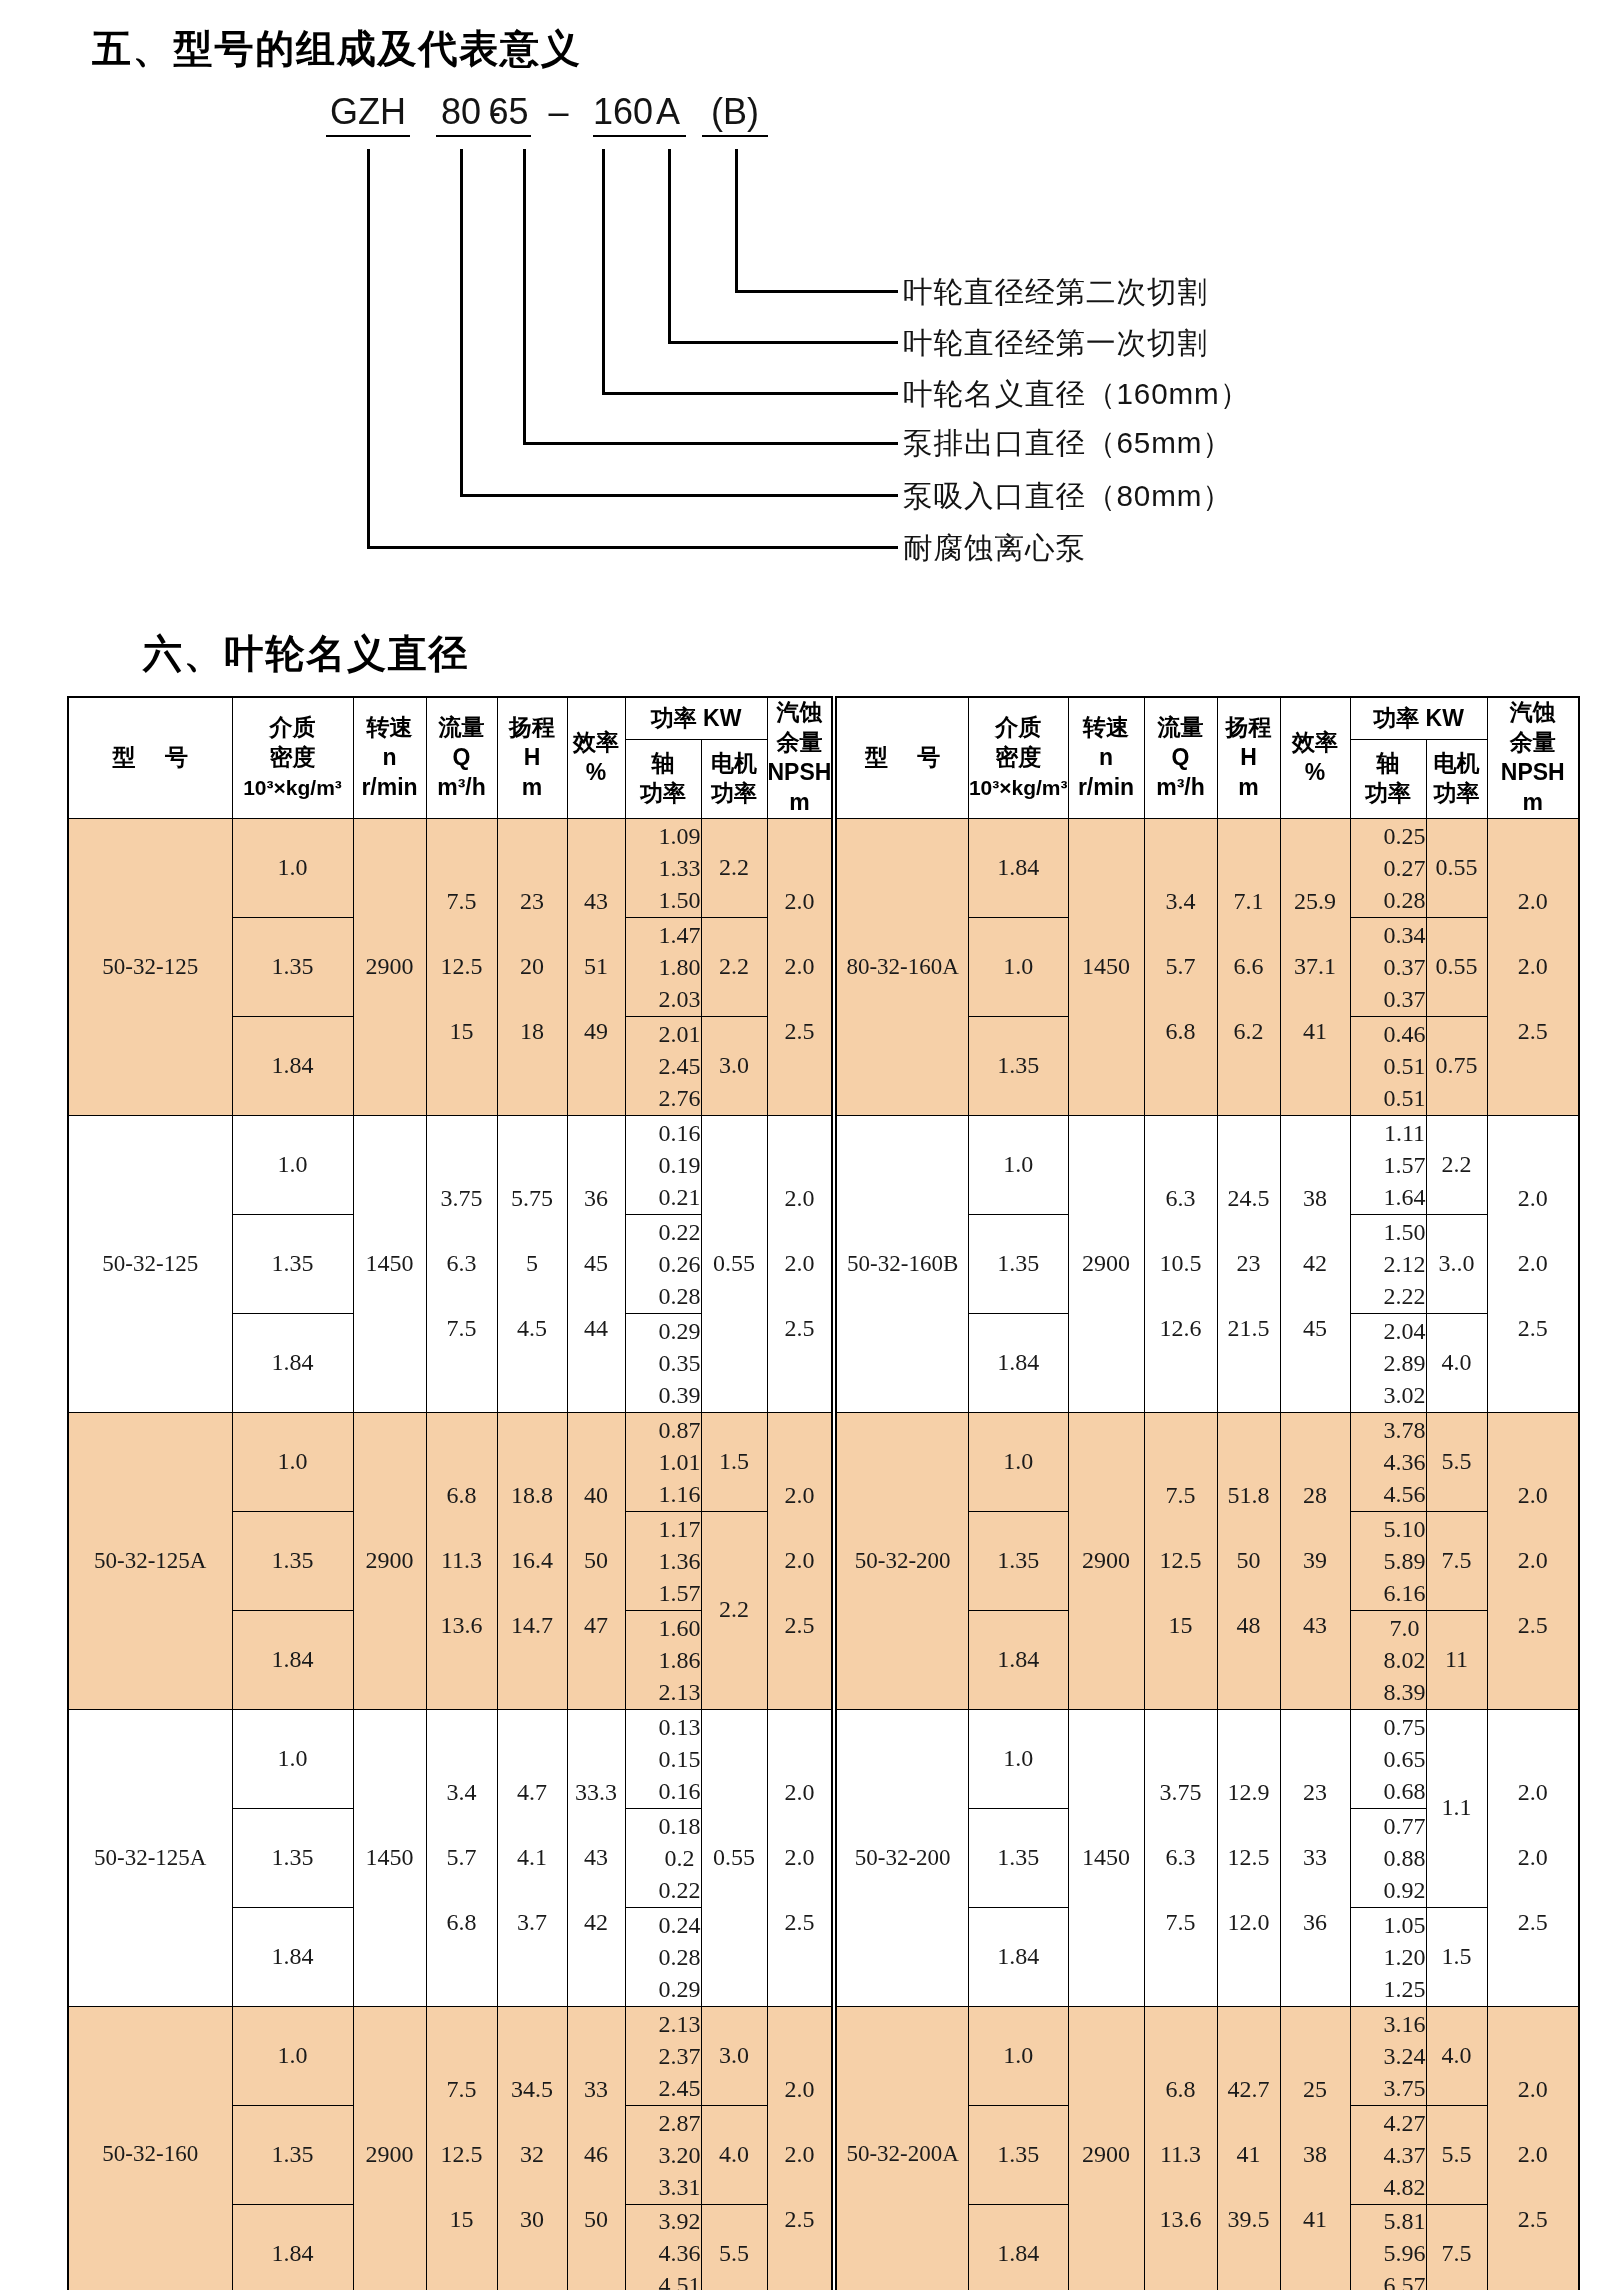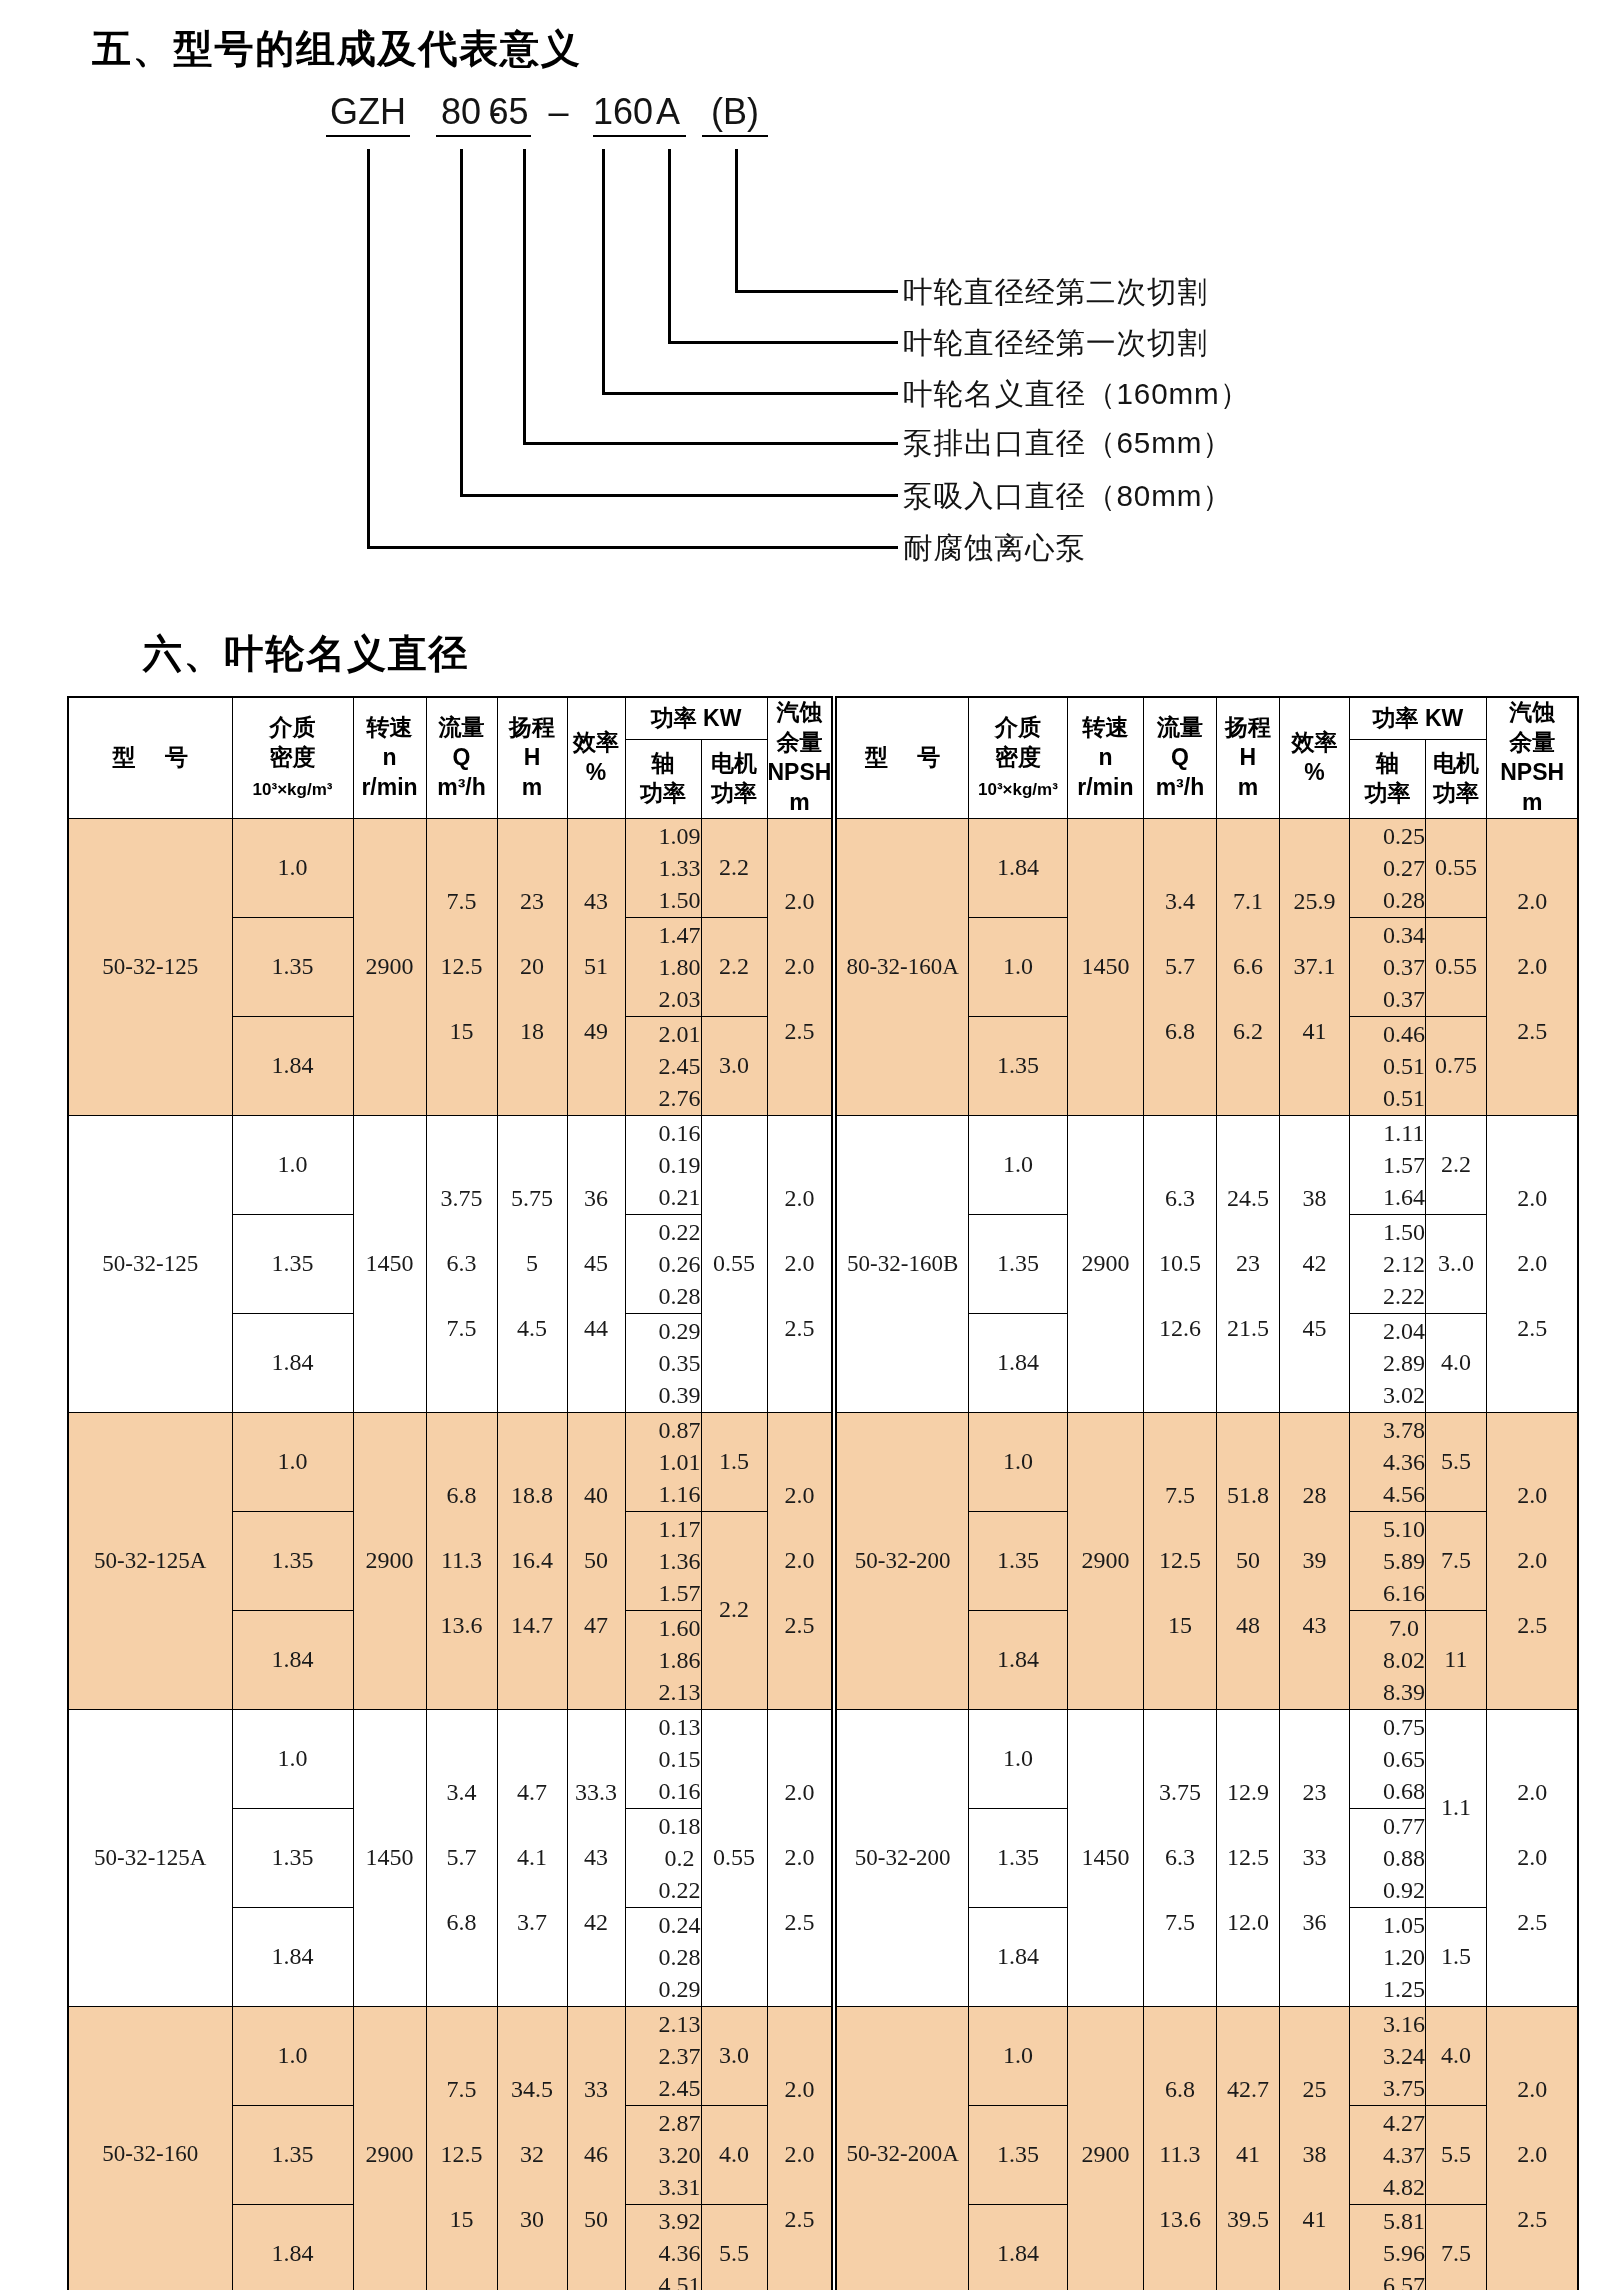--- a/index.html
+++ b/index.html
@@ -55,21 +55,21 @@
     padding:0;margin:0;
     text-align:center;vertical-align:middle;
     overflow:hidden;
   }
   table{border:2.7px solid #000;}
   th{
     font-family:"Liberation Sans", sans-serif;
     font-weight:bold;font-size:23px;line-height:1.3;
     background:#fff;color:#000;
   }
-  th .unit{font-size:17px;}
+  th .unit{font-size:21px;}
   td{
     font-family:"Liberation Serif", serif;
     font-size:24px;color:#1a1a1a;
   }
   tr.peach td{background:#F6D0A8;}
   tr.white td{background:#ffffff;}
   .mid{border-left:6.3px double #000;}
   td.c-model{font-size:23px;letter-spacing:0px;}
   td.tri{line-height:65px;}
   td.c-shaft{line-height:32px;padding-left:33px;}

